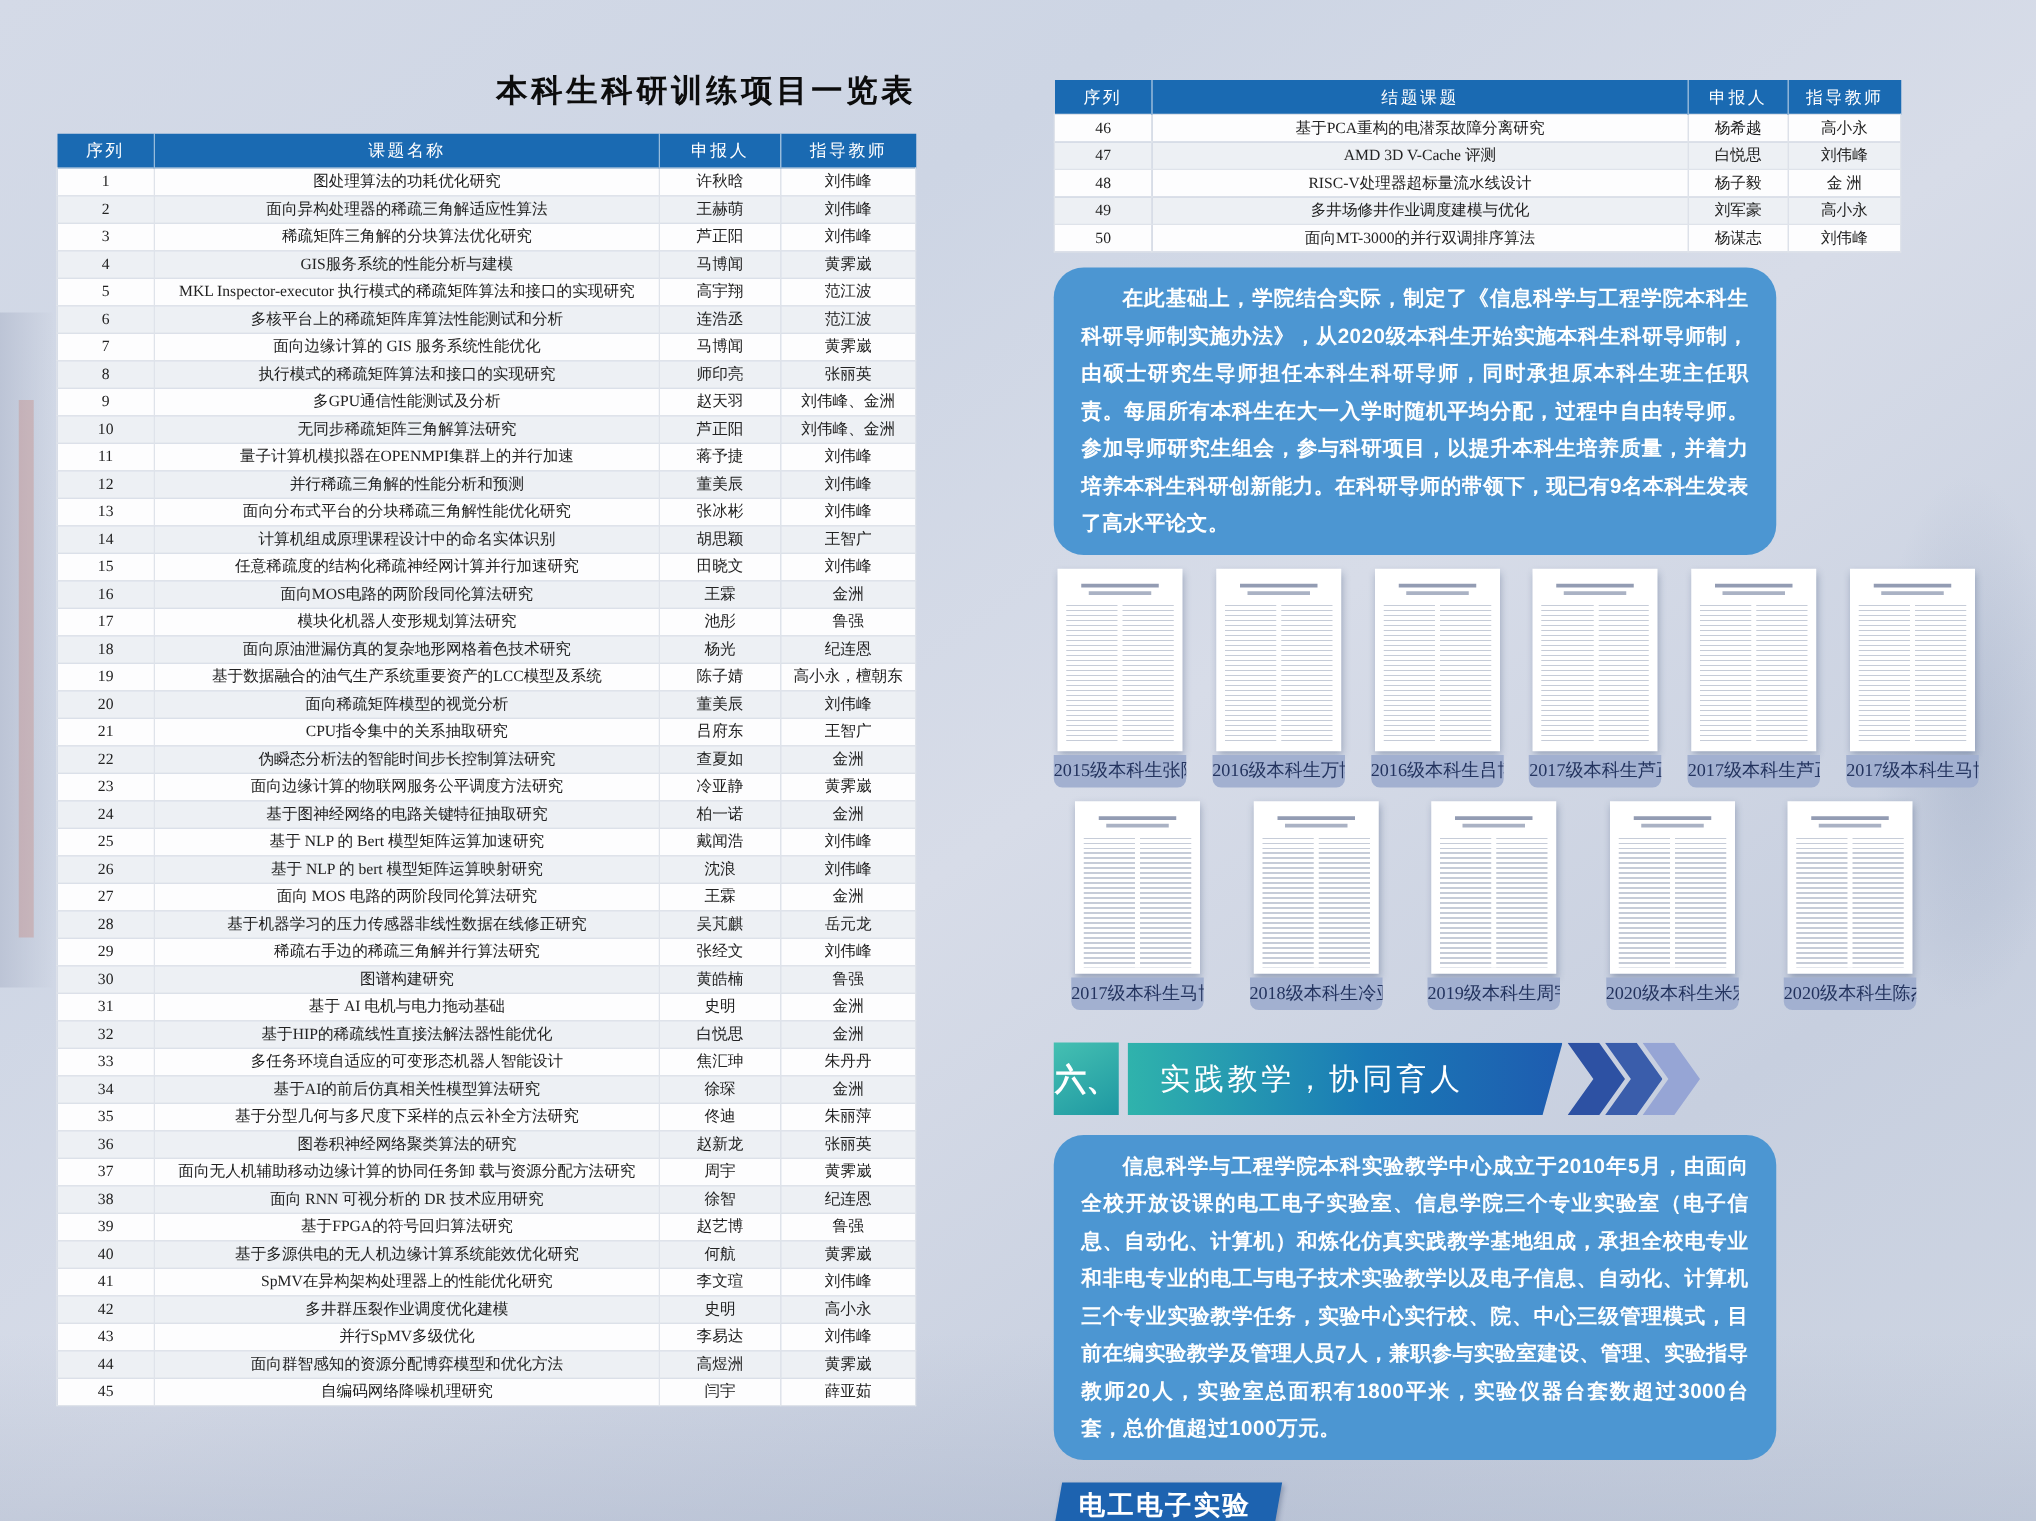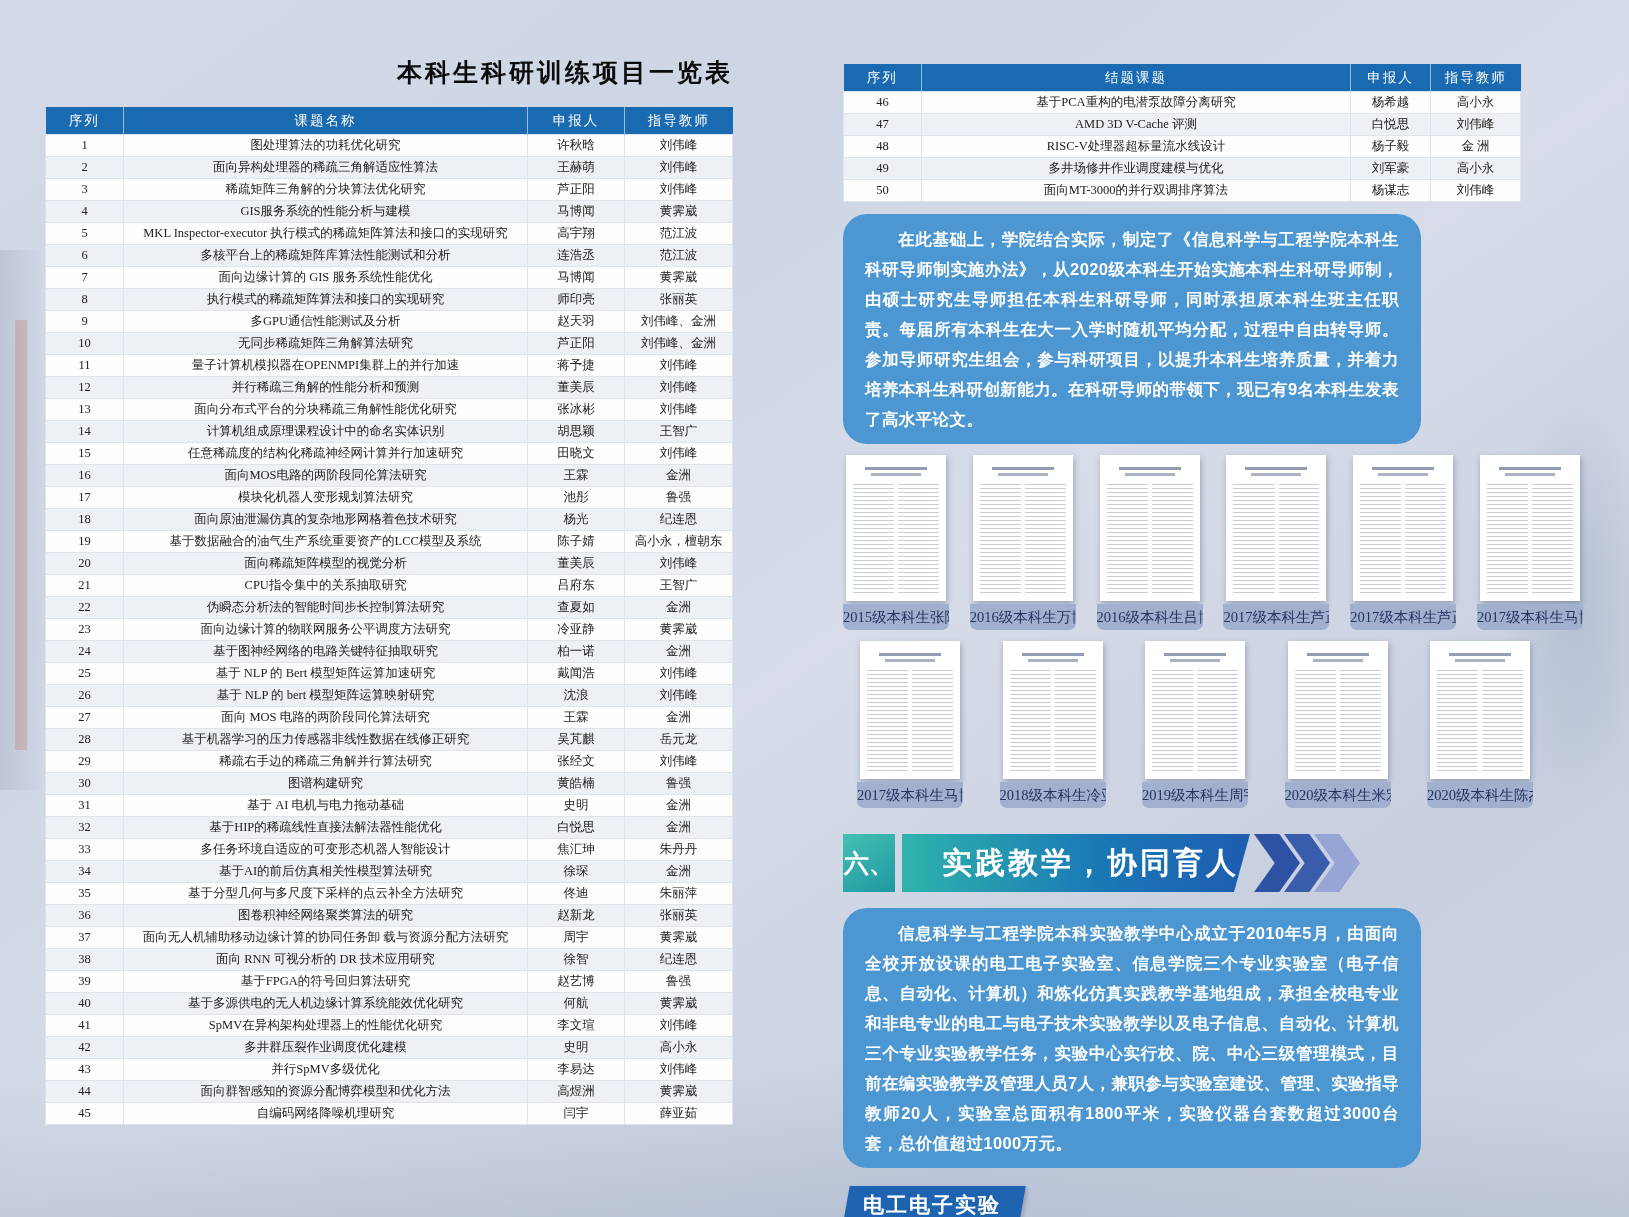--- a/index.html
+++ b/index.html
@@ -55,22 +55,22 @@
   .pt-body::after{content:"";position:absolute;left:48%;top:0;bottom:0;width:4px;background:#fff;}
   .paper-caption{margin-top:3px;height:26px;line-height:26px;background:#a2b0d0;color:#23335e;
     font-size:14.5px;text-align:center;font-family:"Liberation Serif",serif;
     border-radius:0 0 7px 7px;white-space:nowrap;overflow:hidden;}
 
   .section-banner{margin-top:26px;height:58px;display:flex;align-items:stretch;}
   .section-number{width:52px;background:linear-gradient(150deg,#45c0b2,#1e98a2);color:#fff;
     font-size:25px;font-weight:bold;display:flex;align-items:center;justify-content:center;}
   .section-main{margin-left:7px;box-sizing:border-box;width:348px;
     background:linear-gradient(90deg,#2fb3ac,#1a7ab6 55%,#1e5cb0);
-    color:#fff;display:flex;align-items:center;padding-left:40px;
-    font-size:30px;font-weight:bold;letter-spacing:3px;
+    color:#fff;display:flex;align-items:center;padding-left:26px;
+    font-size:24px;font-weight:normal;letter-spacing:3px;
     clip-path:polygon(0 0,100% 0,calc(100% - 16px) 100%,0 100%);}
   .chevrons{display:flex;align-items:center;margin-left:4px;}
   .chev{width:46px;height:58px;
     clip-path:polygon(0 0,55% 0,100% 50%,55% 100%,0 100%,45% 50%);}
   .chev1{background:#2d51a3;}
   .chev2{background:#3a5dab;margin-left:-16px;}
   .chev3{background:#96a5d5;margin-left:-16px;}
 
   .lab-label{margin-top:18px;width:176px;height:38px;position:relative;}
   .lab-label-bg{position:absolute;left:0;top:0;right:0;bottom:0;background:#1d63b0;

